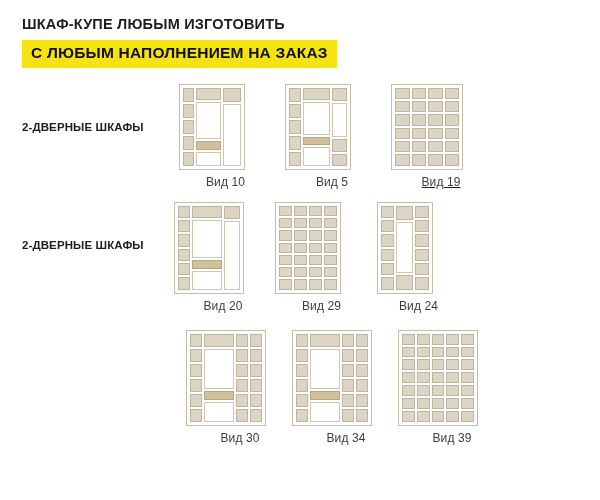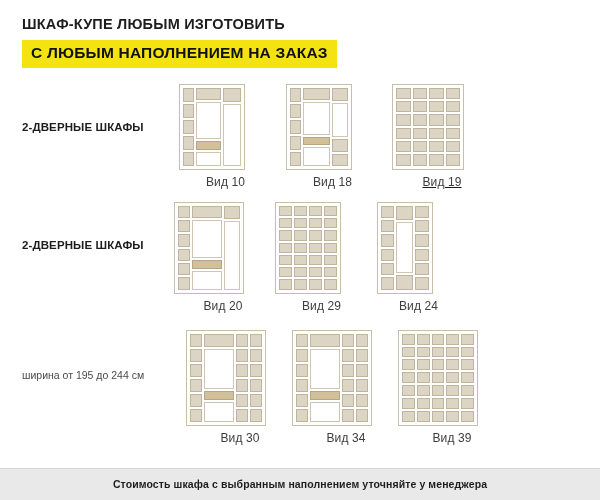--- a/index.html
+++ b/index.html
@@ -201,21 +201,21 @@
               <div class="cell wood" style="flex:0.7"></div>
               <div class="cell open" style="flex:1.7"></div>
             </div>
             <div class="col" style="width:28%;">
               <div class="cell" style="flex:1.1"></div>
               <div class="cell open" style="flex:3.2"></div>
               <div class="cell" style="flex:1"></div>
               <div class="cell" style="flex:1"></div>
             </div>
           </div>
-          <div class="item-caption">Вид 18</div>
+          <div class="item-caption">Вид 5</div>
         </div>
 
         <div class="item" style="margin-left:40px;text-decoration:underline;">
           <div class="wardrobe" style="width:72px;height:86px;">
             <div class="col" style="width:25%;">
               <div class="cell" style="flex:1"></div>
               <div class="cell" style="flex:1"></div>
               <div class="cell" style="flex:1"></div>
               <div class="cell" style="flex:1"></div>
               <div class="cell" style="flex:1"></div>
@@ -350,21 +350,20 @@
             </div>
           </div>
           <div class="item-caption">Вид 24</div>
         </div>
 
       </div>
     </div>
 
     <div class="row" style="height:128px;">
       <div class="row-label">
-        <div class="row-sub">ширина от 195 до 244 см</div>
       </div>
       <div class="row-items">
 
         <div class="item" style="margin-left:16px;">
           <div class="wardrobe" style="width:80px;height:96px;">
             <div class="col" style="width:18%;">
               <div class="cell" style="flex:1"></div>
               <div class="cell" style="flex:1"></div>
               <div class="cell" style="flex:1"></div>
               <div class="cell" style="flex:1"></div>
@@ -482,17 +481,14 @@
             </div>
           </div>
           <div class="item-caption">Вид 39</div>
         </div>
 
       </div>
     </div>
 
   </div>
 
-  <div class="footer">
-    <div class="footer-text">Стоимость шкафа с выбранным наполнением уточняйте у менеджера</div>
-  </div>
 
 </div>
 
 </body></html>

